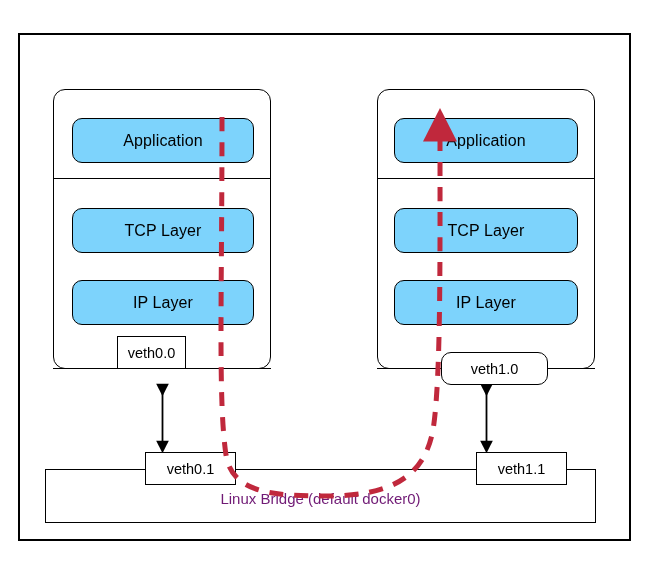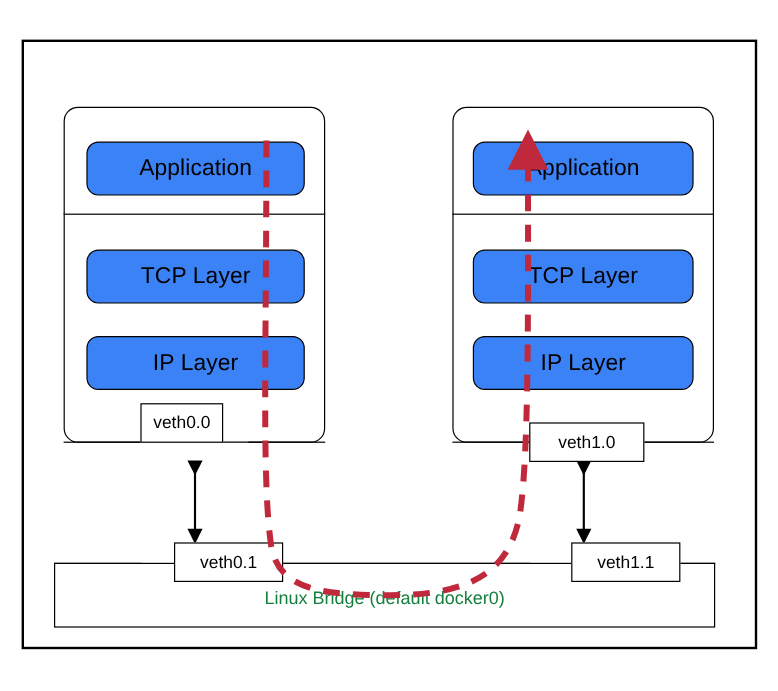--- a/index.html
+++ b/index.html
@@ -45,25 +45,25 @@
   }
   .ns-divider.left  { left: 53px;  top: 178px; width: 218px; }
   .ns-divider.right { left: 377px; top: 178px; width: 218px; }
 
   
   .layer-box {
     position: absolute;
     border: 1.2px solid #000000;
     border-radius: 10px;
     box-sizing: border-box;
-    background: #3b82f6;
+    background: #7dd3fc;
     display: flex;
     align-items: center;
     justify-content: center;
-    font-size: 19px;
+    font-size: 16px;
     color: #000000;
     letter-spacing: 0.1px;
   }
   .lb-l-app { left: 72px;  top: 118px; width: 182px; height: 45px; }
   .lb-l-tcp { left: 72px;  top: 208px; width: 182px; height: 45px; }
   .lb-l-ip  { left: 72px;  top: 280px; width: 182px; height: 45px; }
   .lb-r-app { left: 394px; top: 118px; width: 184px; height: 45px; }
   .lb-r-tcp { left: 394px; top: 208px; width: 184px; height: 45px; }
   .lb-r-ip  { left: 394px; top: 280px; width: 184px; height: 45px; }
 
@@ -78,39 +78,39 @@
     box-sizing: border-box;
     background: #ffffff;
   }
   .bridge-label {
     position: absolute;
     left: 45px;
     top: 490px;
     width: 551px;
     text-align: center;
     font-size: 15px;
-    color: #15803d;
+    color: #701a75;
   }
 
   
   .veth-box {
     position: absolute;
     border: 1.4px solid #000000;
     box-sizing: border-box;
     background: #ffffff;
     display: flex;
     align-items: center;
     justify-content: center;
     font-size: 14.5px;
     color: #000000;
     z-index: 6;
   }
   .veth-l-0 { left: 117px; top: 336px; width: 69px; height: 33px; }
   .veth-l-1 { left: 117px; top: 452px; width: 91px; height: 33px; margin-left: 28px; }
-  .veth-r-0 { left: 441px; top: 352px; width: 96px; height: 33px; }
+  .veth-r-0 { left: 441px; top: 352px; width: 107px; height: 33px; border-radius: 10px; }
   .veth-r-1 { left: 441px; top: 452px; width: 91px; height: 33px; margin-left: 35px; }
 
   
   .hline {
     position: absolute;
     height: 0;
     border-top: 1.4px solid #000000;
     z-index: 2;
   }
   .svg-layer {

